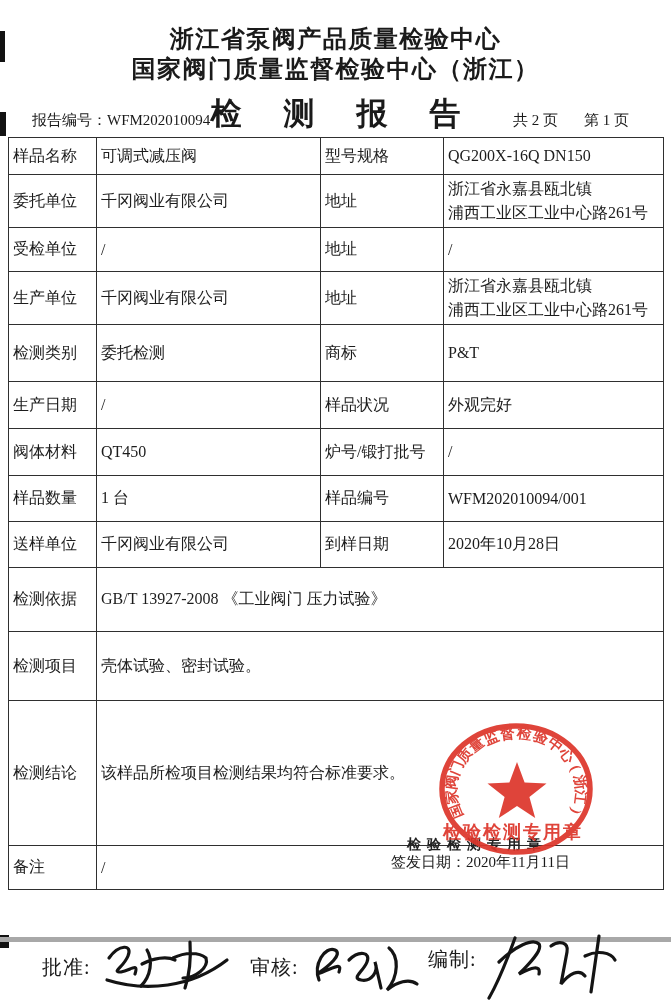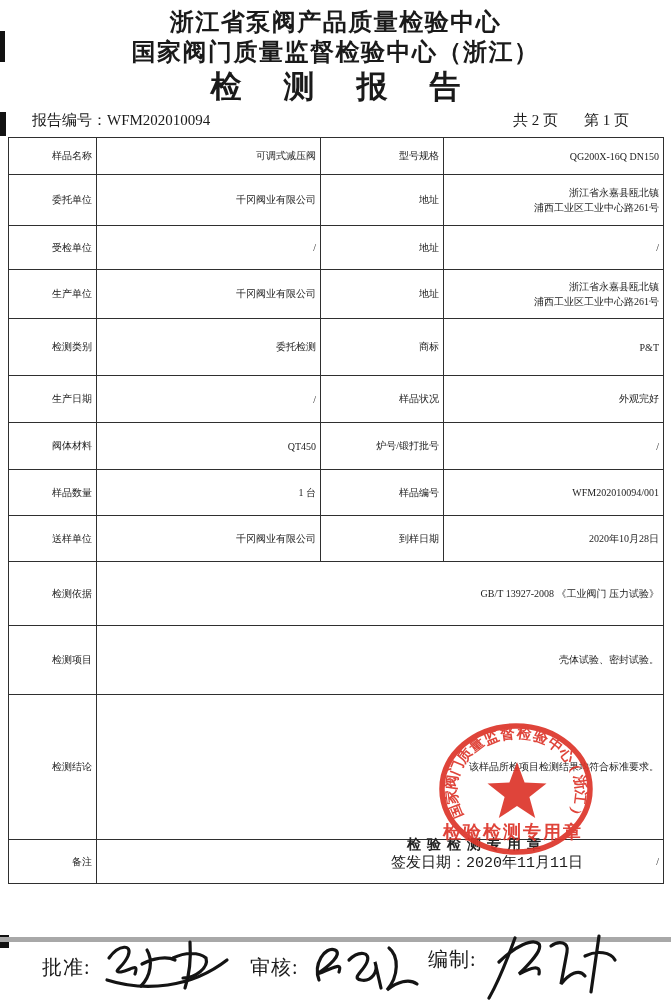--- a/index.html
+++ b/index.html
@@ -1,36 +1,36 @@
 <!DOCTYPE html>
 <html><head>
 <meta charset="utf-8">
 <style>
   html,body{margin:0;padding:0;background:#ffffff;}
   body{width:671px;height:1000px;font-family:"Liberation Serif","DejaVu Serif",serif;color:#1a1a1a;}
   .page{position:relative;width:671px;height:1000px;background:#fff;overflow:hidden;}
 
   
   .org-title{font-size:24px;font-weight:bold;text-align:center;letter-spacing:1.5px;line-height:30px;}
-  .org-title.first{padding-top:7px;}
-  .report-title{font-size:31px;font-weight:bold;text-align:center;letter-spacing:42px;text-indent:42px;line-height:40px;}
+  .org-title.first{padding-top:24px;}
+  .report-title{font-size:31px;font-weight:bold;text-align:center;letter-spacing:42px;text-indent:42px;margin-top:10px;line-height:40px;}
   .meta{position:absolute;left:32px;right:42px;top:111px;display:flex;justify-content:space-between;font-size:15px;text-align:right;}
   .meta .pg2{margin-left:26px;}
 
   
   table.report{position:absolute;left:8px;top:137px;width:655px;border-collapse:collapse;table-layout:fixed;}
-  table.report td{border:1px solid #2f2f2f;font-size:10px;text-align:right;vertical-align:middle;padding:2px 4px;color:#1c1c1c;overflow:hidden;}
+  table.report td{border:1px solid #2f2f2f;font-size:16px;text-align:left;vertical-align:middle;padding:2px 4px;color:#1c1c1c;overflow:hidden;}
   td.addr{white-space:pre-line;font-size:14px;line-height:1.5;}
   td.cell-items{text-align:left;vertical-align:top;padding:15px 10px 4px 14px;}
   td.cell-concl{text-align:left;vertical-align:top;padding:16px 8px 4px 10px;}
 
   
   .stamp{position:absolute;left:436px;top:719px;width:160px;height:140px;opacity:.92;z-index:3;}
   .underprint{position:absolute;left:407px;top:836px;font-size:14px;font-weight:bold;letter-spacing:6px;color:#222;z-index:2;white-space:nowrap;}
-  .sign-date{position:absolute;left:391px;top:853px;font-size:15px;z-index:4;white-space:nowrap;font-family:Liberation Mono, monospace;}
+  .sign-date{position:absolute;left:391px;top:853px;font-size:15px;z-index:4;white-space:nowrap;}
 
   
   .grey-line{position:absolute;left:0;top:937px;width:671px;height:5px;background:#a8a8a8;}
   .artifact{position:absolute;background:#121212;}
   .art1{left:0;top:31px;width:5px;height:31px;}
   .art2{left:0;top:112px;width:6px;height:24px;}
   .art3{left:0;top:935px;width:9px;height:13px;}
 
   
   .sig{position:absolute;display:flex;align-items:flex-start;z-index:2;}

